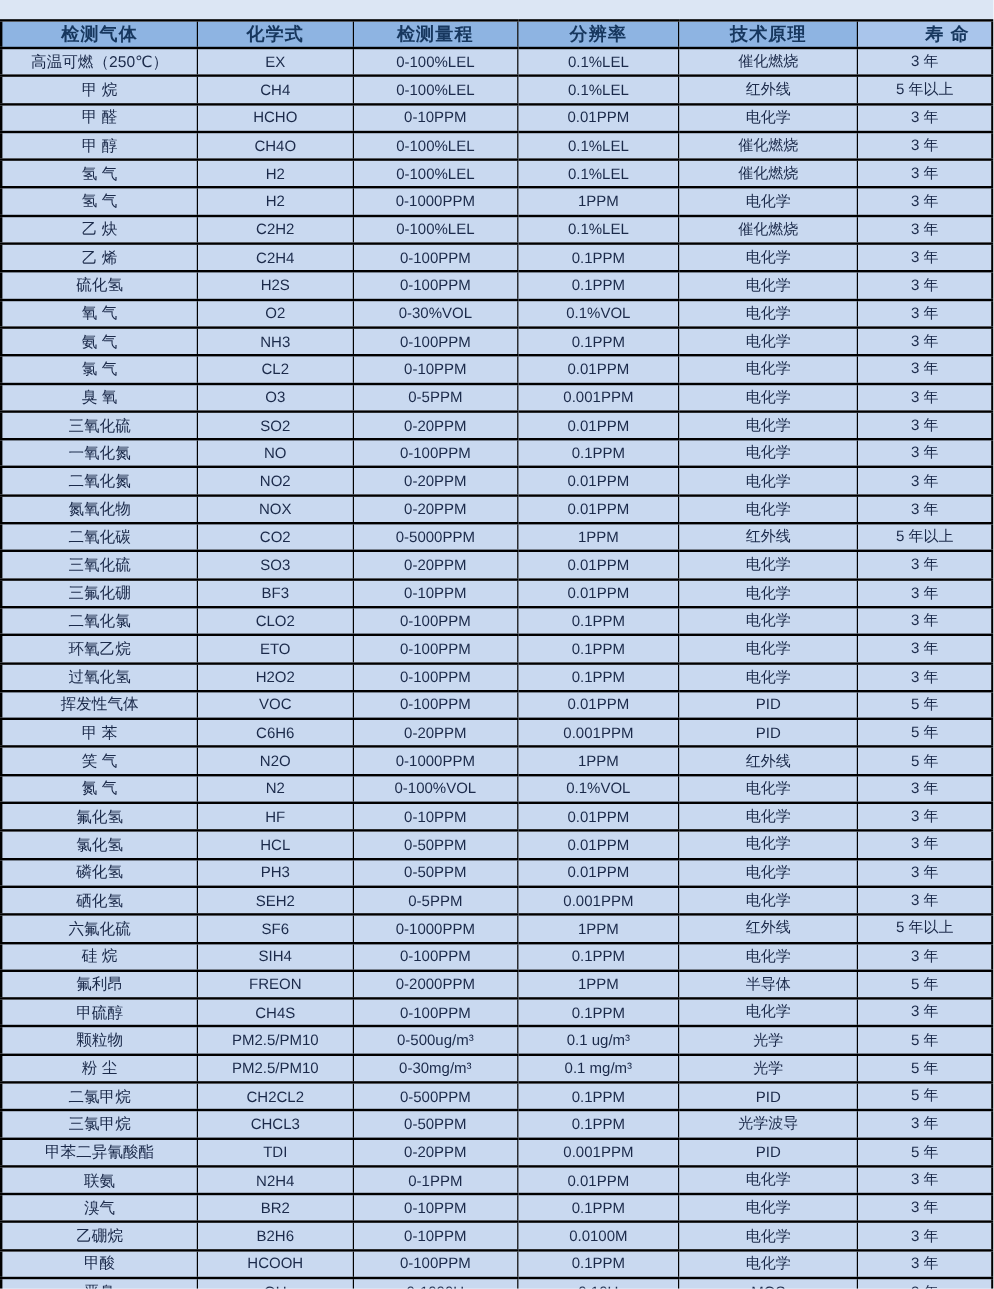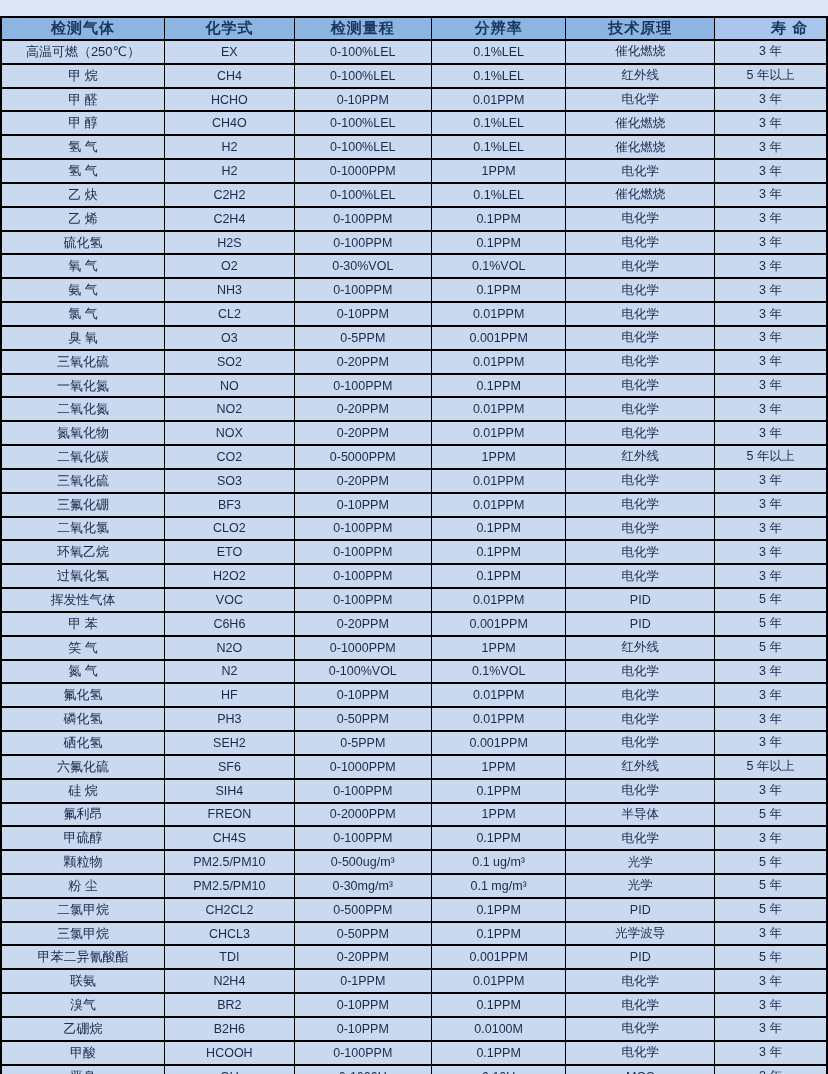--- a/index.html
+++ b/index.html
@@ -301,20 +301,28 @@
         </tr>
         <tr>
           <td>氟化氢</td>
           <td>HF</td>
           <td>0-10PPM</td>
           <td>0.01PPM</td>
           <td>电化学</td>
           <td>3 年</td>
         </tr>
         <tr>
+          <td>氯化氢</td>
+          <td>HCL</td>
+          <td>0-50PPM</td>
+          <td>0.01PPM</td>
+          <td>电化学</td>
+          <td>3 年</td>
+        </tr>
+        <tr>
           <td>磷化氢</td>
           <td>PH3</td>
           <td>0-50PPM</td>
           <td>0.01PPM</td>
           <td>电化学</td>
           <td>3 年</td>
         </tr>
         <tr>
           <td>硒化氢</td>
           <td>SEH2</td>

